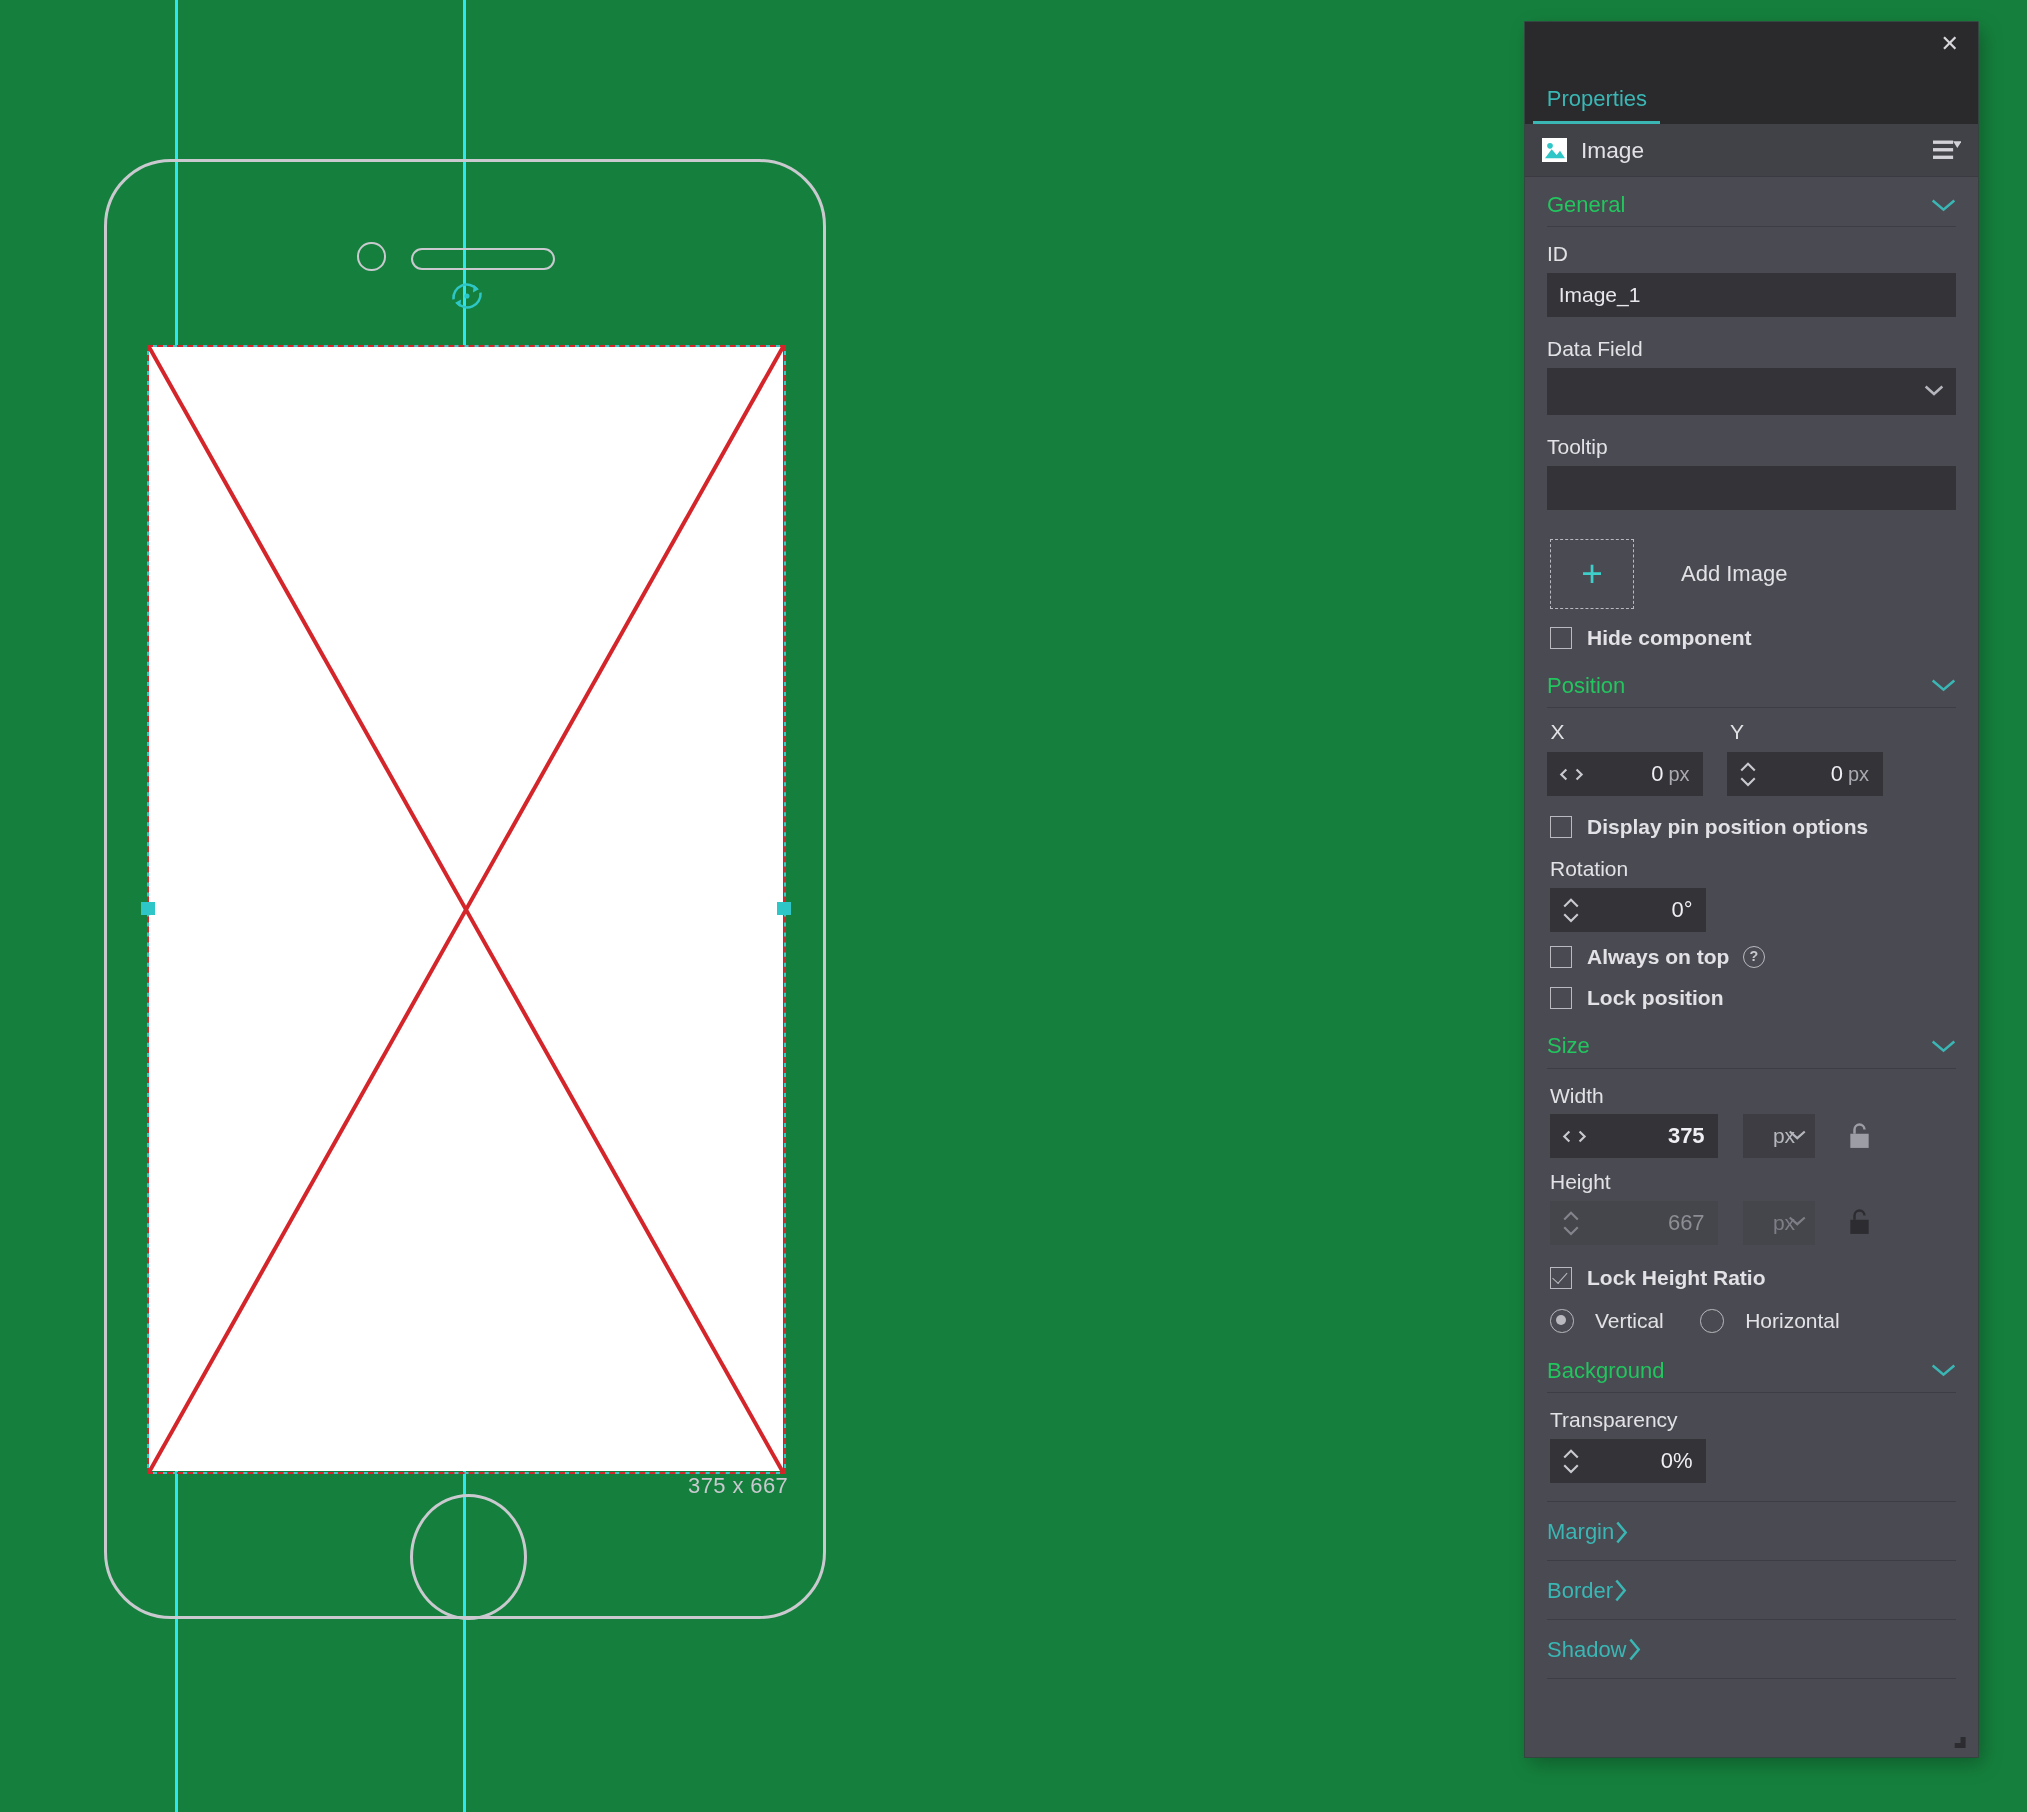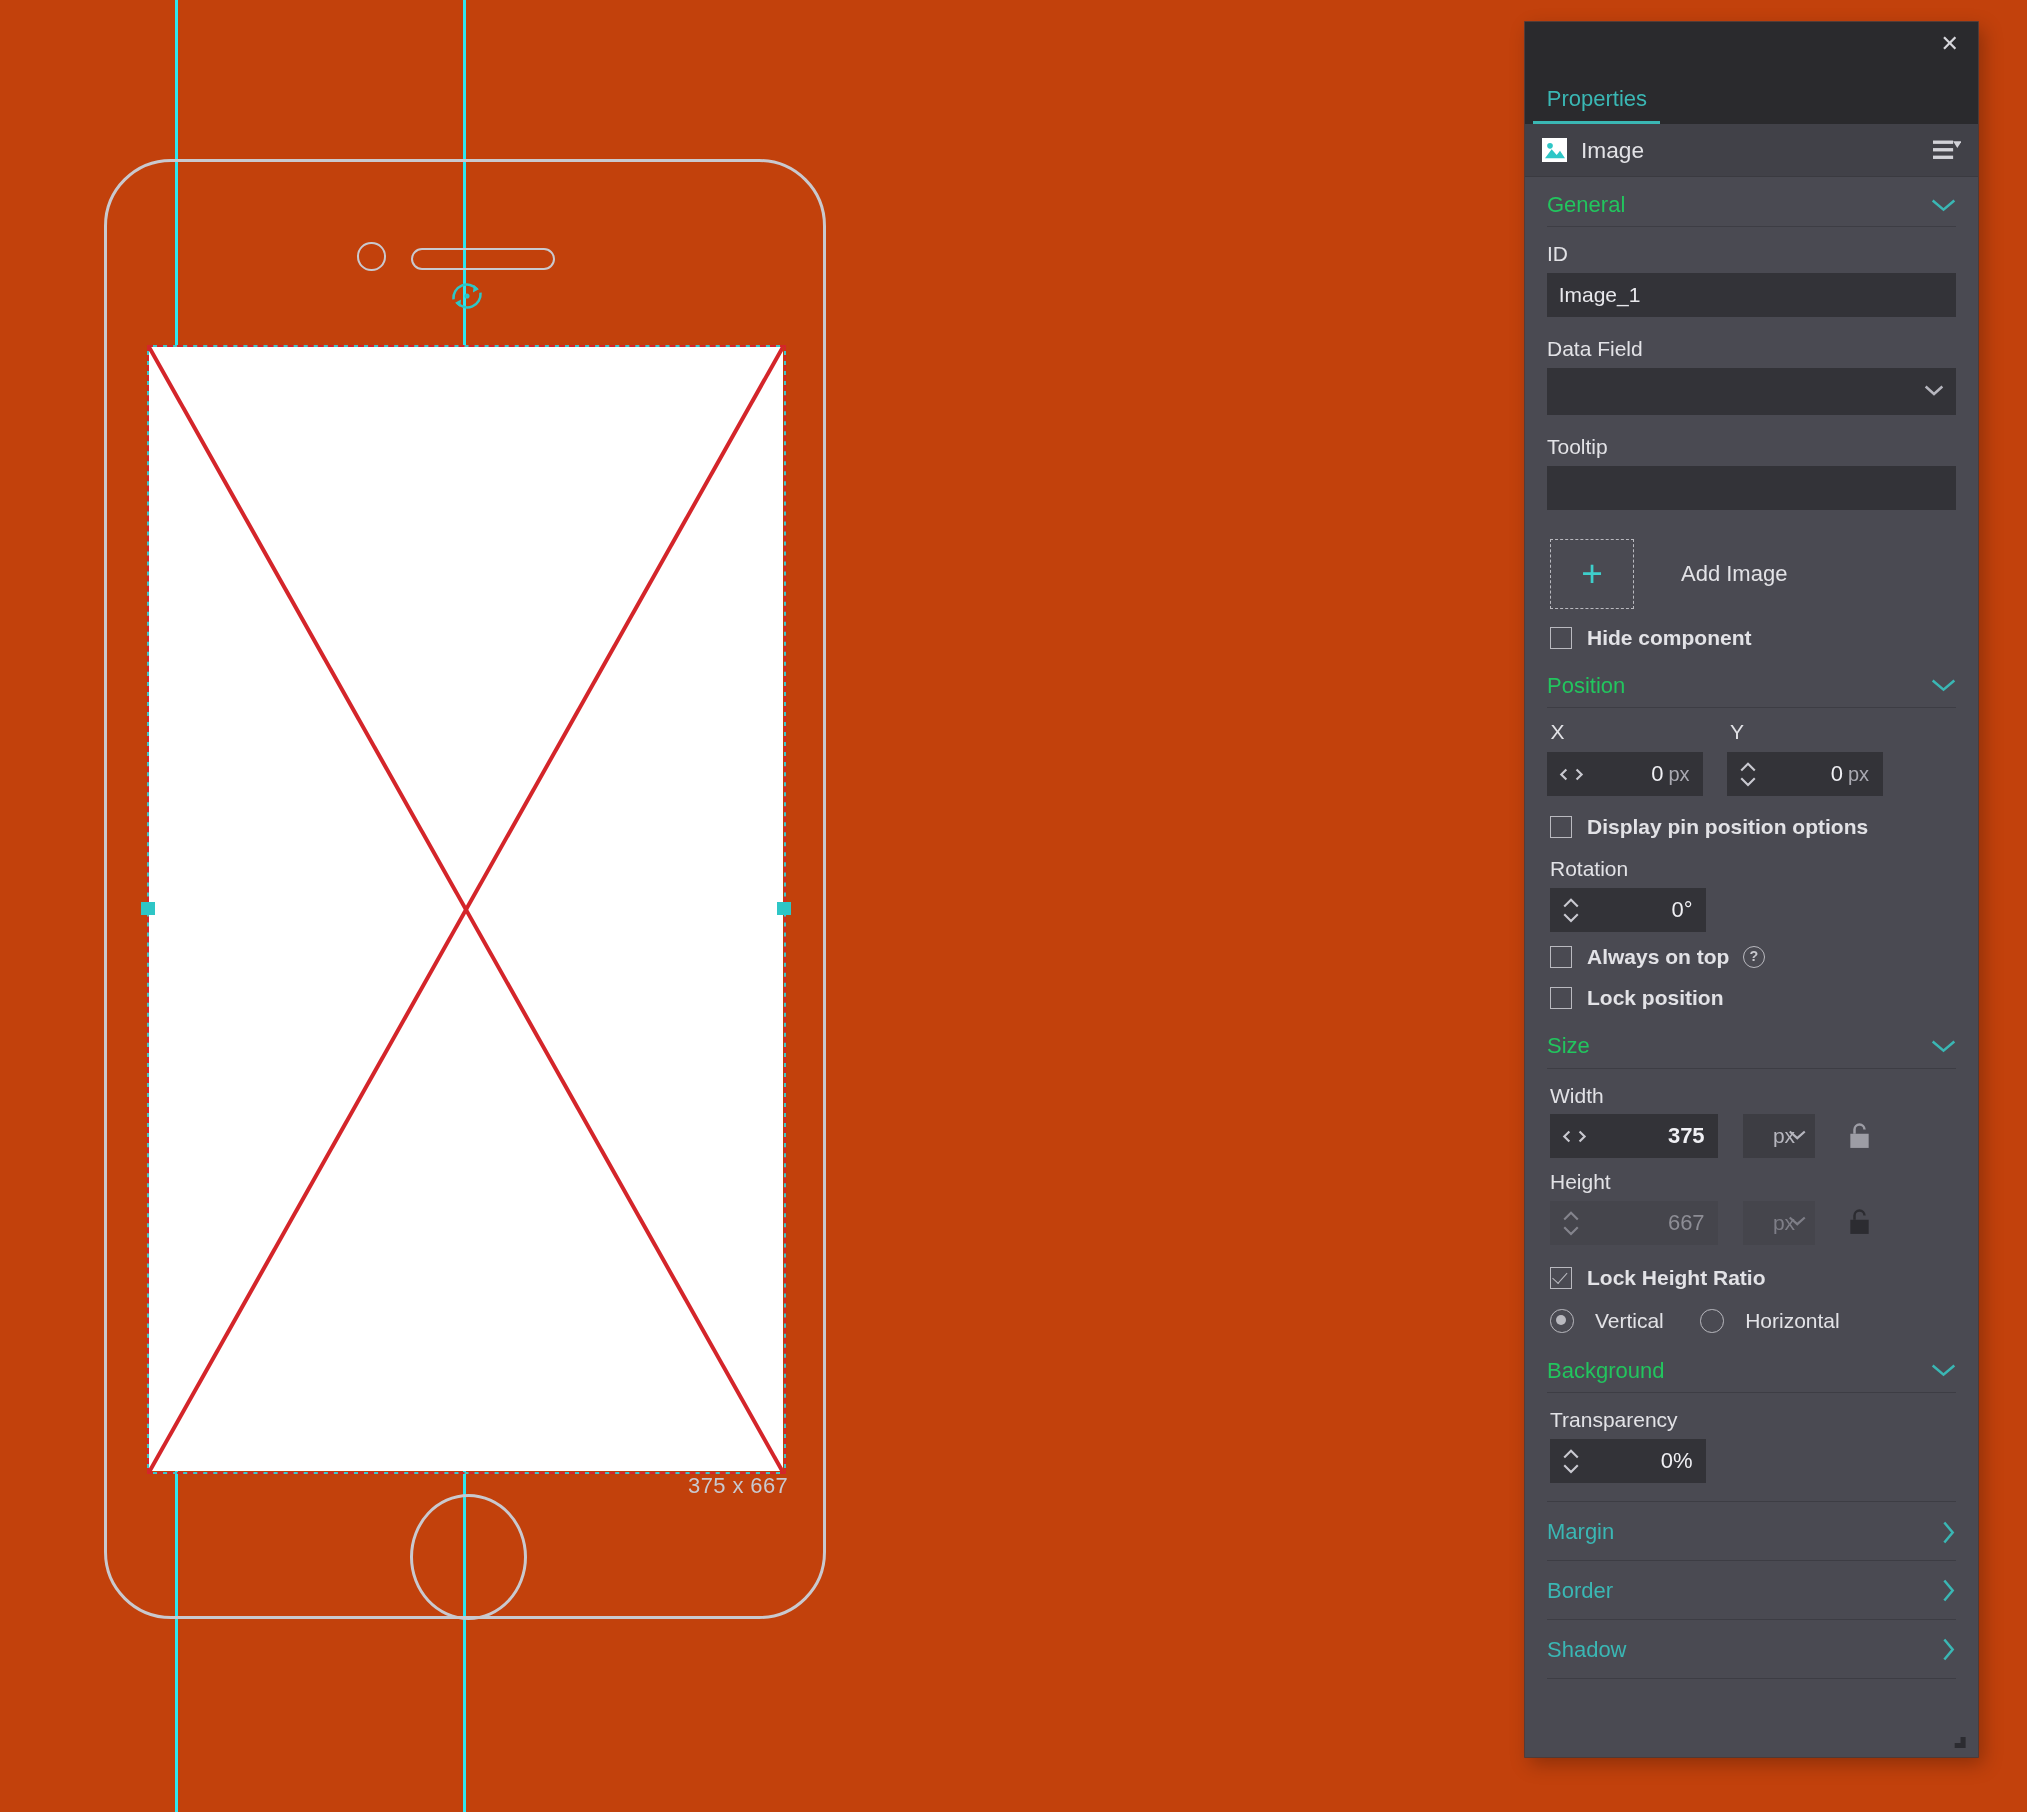--- a/index.html
+++ b/index.html
@@ -4,21 +4,21 @@
 <style>
   html,body{margin:0;padding:0;}
   body{
     width:2027px;height:1812px;overflow:hidden;position:relative;
     background:#54545c;
     font-family:"Liberation Sans", sans-serif;
     -webkit-font-smoothing:antialiased;
   }
 
   
-  #canvas{position:absolute;inset:0;background:#c2410c;overflow:hidden;}
+  #canvas{position:absolute;inset:0;background:#15803d;overflow:hidden;}
 
   .guide-v{position:absolute;top:0;bottom:0;width:3.4px;background:#2ee6ef;}
 
   
   #phone{
     position:absolute;left:104px;top:159px;width:722px;height:1460px;
     border:3.4px solid #c9c9cf;border-radius:67px;box-sizing:border-box;
   }
   #phone-speaker{
     position:absolute;left:411px;top:248px;width:144px;height:22px;
@@ -164,21 +164,21 @@
     width:72px;height:44px;background:#3d3d43;position:relative;box-sizing:border-box;
     cursor:pointer;
   }
   .unitsel.dis{background:#45454c;}
   .unitsel .u2{color:#b6b6be;font-size:21px;line-height:44px;padding-left:10px;}
   .unitsel.dis .u2{color:#7e7e87;}
   .unitsel .arr2{position:absolute;right:8.4px;top:14.3px;}
   .lockbtn{width:25px;height:28.5px;margin-left:6.7px;cursor:pointer;}
 
   .collapsed-row{
-    display:flex;align-items:center;justify-content:space-between;
+    display:flex;align-items:center;
     padding:17px 22px 15px 22px;cursor:pointer;
   }
   .collapsed-row .title{color:#3ab7b4;font-size:22px;}
 
   #panel-grip{position:absolute;right:6.7px;bottom:6.7px;width:18.5px;height:18.5px;}
 </style>
 </head>
 <body>
 
 <div id="canvas">

